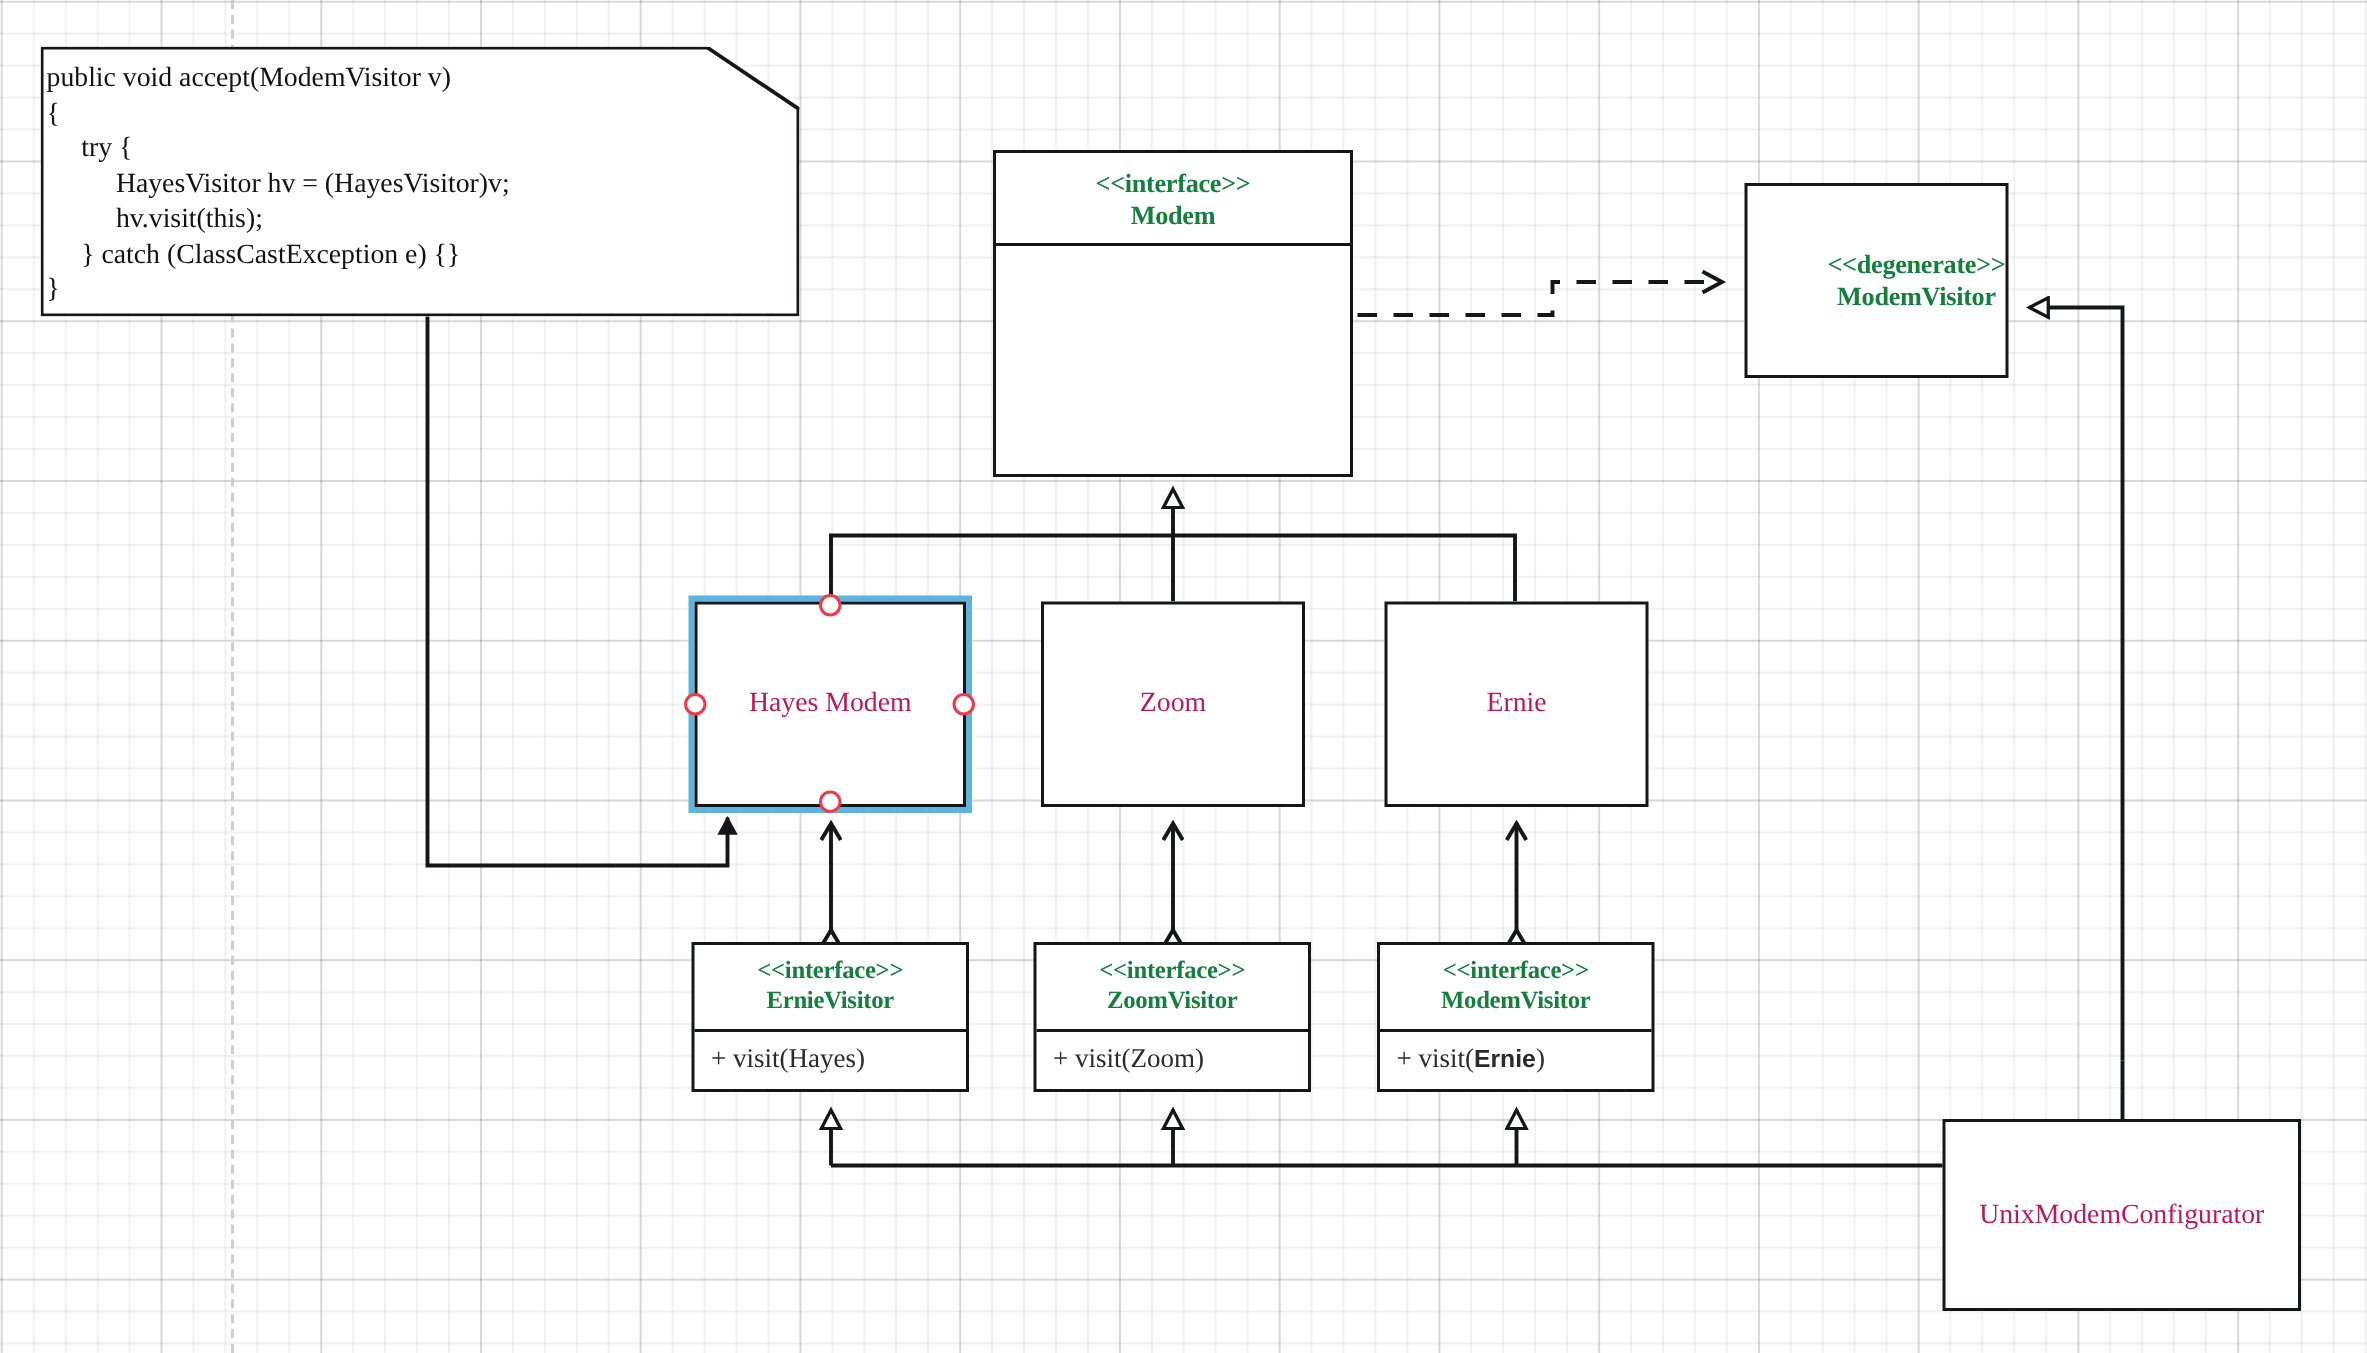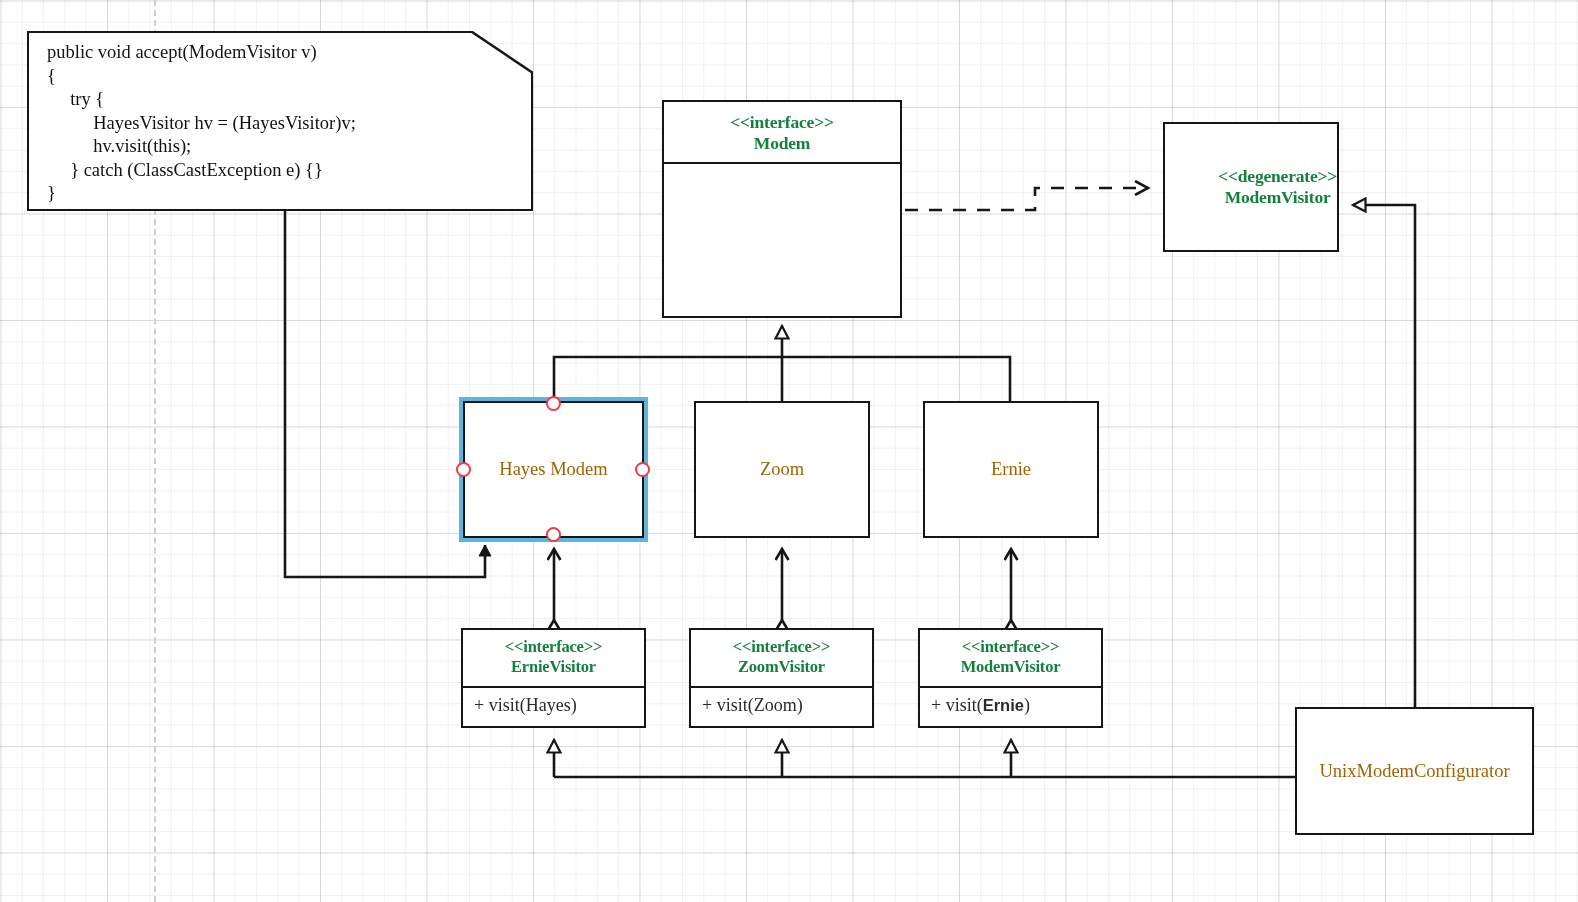--- a/index.html
+++ b/index.html
@@ -67,21 +67,21 @@
     color: #2b2b2b;
     line-height: 1.33;
   }
   .plain-label {
     display: flex;
     align-items: center;
     justify-content: center;
     width: 100%;
     height: 100%;
     font-family: "Liberation Serif", serif;
-    color: #a16207;
+    color: #be185d;
     text-align: center;
   }
   
   #note {
     position: absolute;
     left: 27px;
     top: 31px;
     width: 506px;
     height: 180px;
   }
@@ -95,21 +95,21 @@
   #note .note-fold {
     position: absolute;
     left: 444px;
     top: 0px;
     width: 62px;
     height: 42px;
   }
   #note pre.note-code {
     position: relative;
     margin: 0;
-    padding: 10px 12px 0 20px;
+    padding: 10px 12px 0 4px;
     font-family: "Liberation Serif", serif;
     font-size: 18.5px;
     line-height: 23.5px;
     color: #121212;
     white-space: pre;
   }
   
   #modem { left: 662px; top: 100px; width: 240px; height: 218px; }
   #modem .uml-head { padding: 10px 4px 0; font-size: 17.5px; height: 60px; }
   #modem .uml-body { padding: 18px 0 0 12px; font-size: 18.5px; }
@@ -143,21 +143,21 @@
   #erniebox .plain-label { font-size: 18.5px; }
   
   .visitor { top: 628px; width: 185px; height: 100px; }
   .visitor .uml-head { padding: 7px 3px 0; font-size: 16.5px; height: 56px; }
   .visitor .uml-body { padding: 6px 0 0 11px; font-size: 18px; }
   #hayesvisitor { left: 461px; }
   #zoomvisitor  { left: 689px; }
   #ernievisitor { left: 918px; }
   .b-sans { font-family: "Liberation Sans", sans-serif; font-weight: bold; font-size: 16.5px; }
   
-  #unixcfg { left: 1295px; top: 707px; width: 239px; height: 128px; }
+  #unixcfg { left: 1295px; top: 746px; width: 239px; height: 128px; }
   #unixcfg .plain-label { font-size: 18.5px; }
 </style>
 </head>
 <body>
 
 <div id="canvas">
 
   <div id="page-guide"></div>
 
   <svg class="edges" viewBox="0 0 1578 902">

